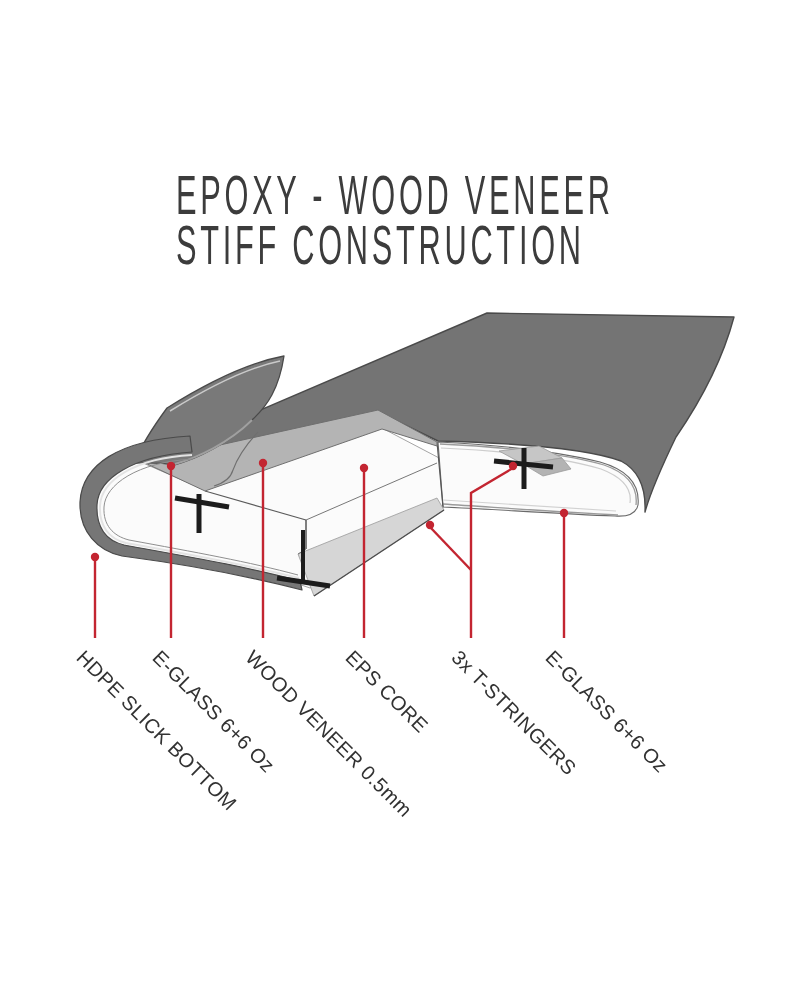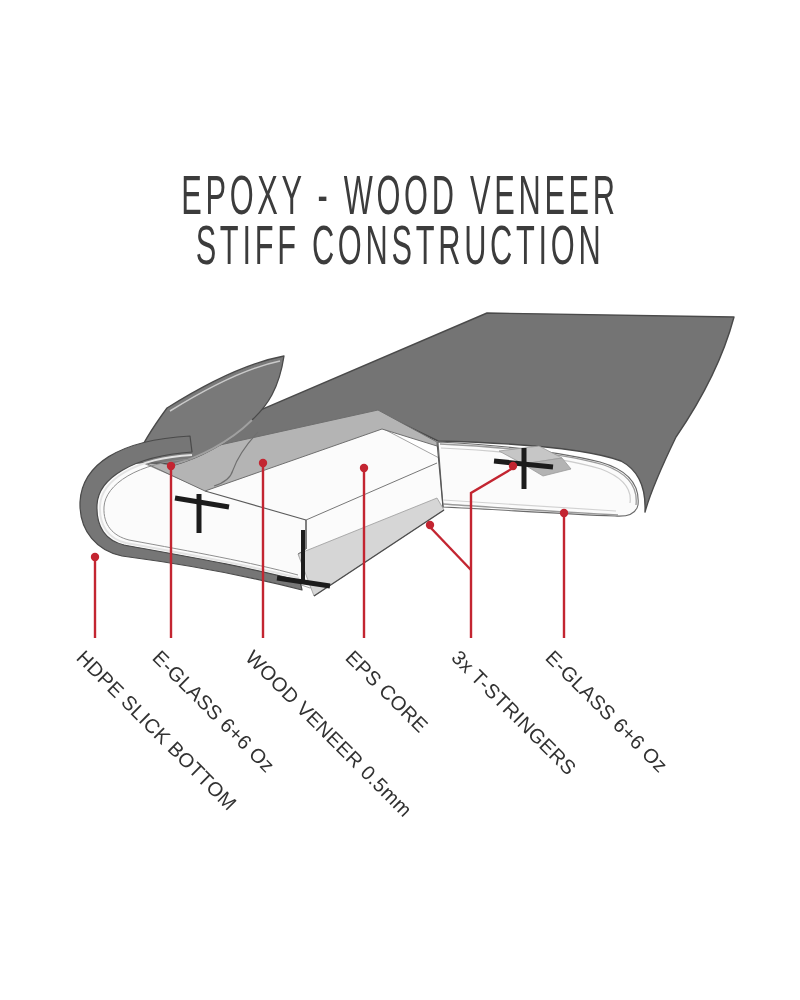--- a/index.html
+++ b/index.html
@@ -6,21 +6,20 @@
   .canvas{
     position:relative;
     width:800px;height:1000px;
     background:#ffffff;
     overflow:hidden;
     font-family:"Liberation Sans", sans-serif;
   }
   .title-block{
     position:absolute;
     left:0; top:170px; width:800px;
-    text-align:center;
     color:#3c3c3c;
   }
   .title-line{
     font-size:55px;
     line-height:50px;
     letter-spacing:0.12em;
     white-space:nowrap;
     transform:scaleX(0.56);
     transform-origin:50% 50%;
     font-weight:400;

